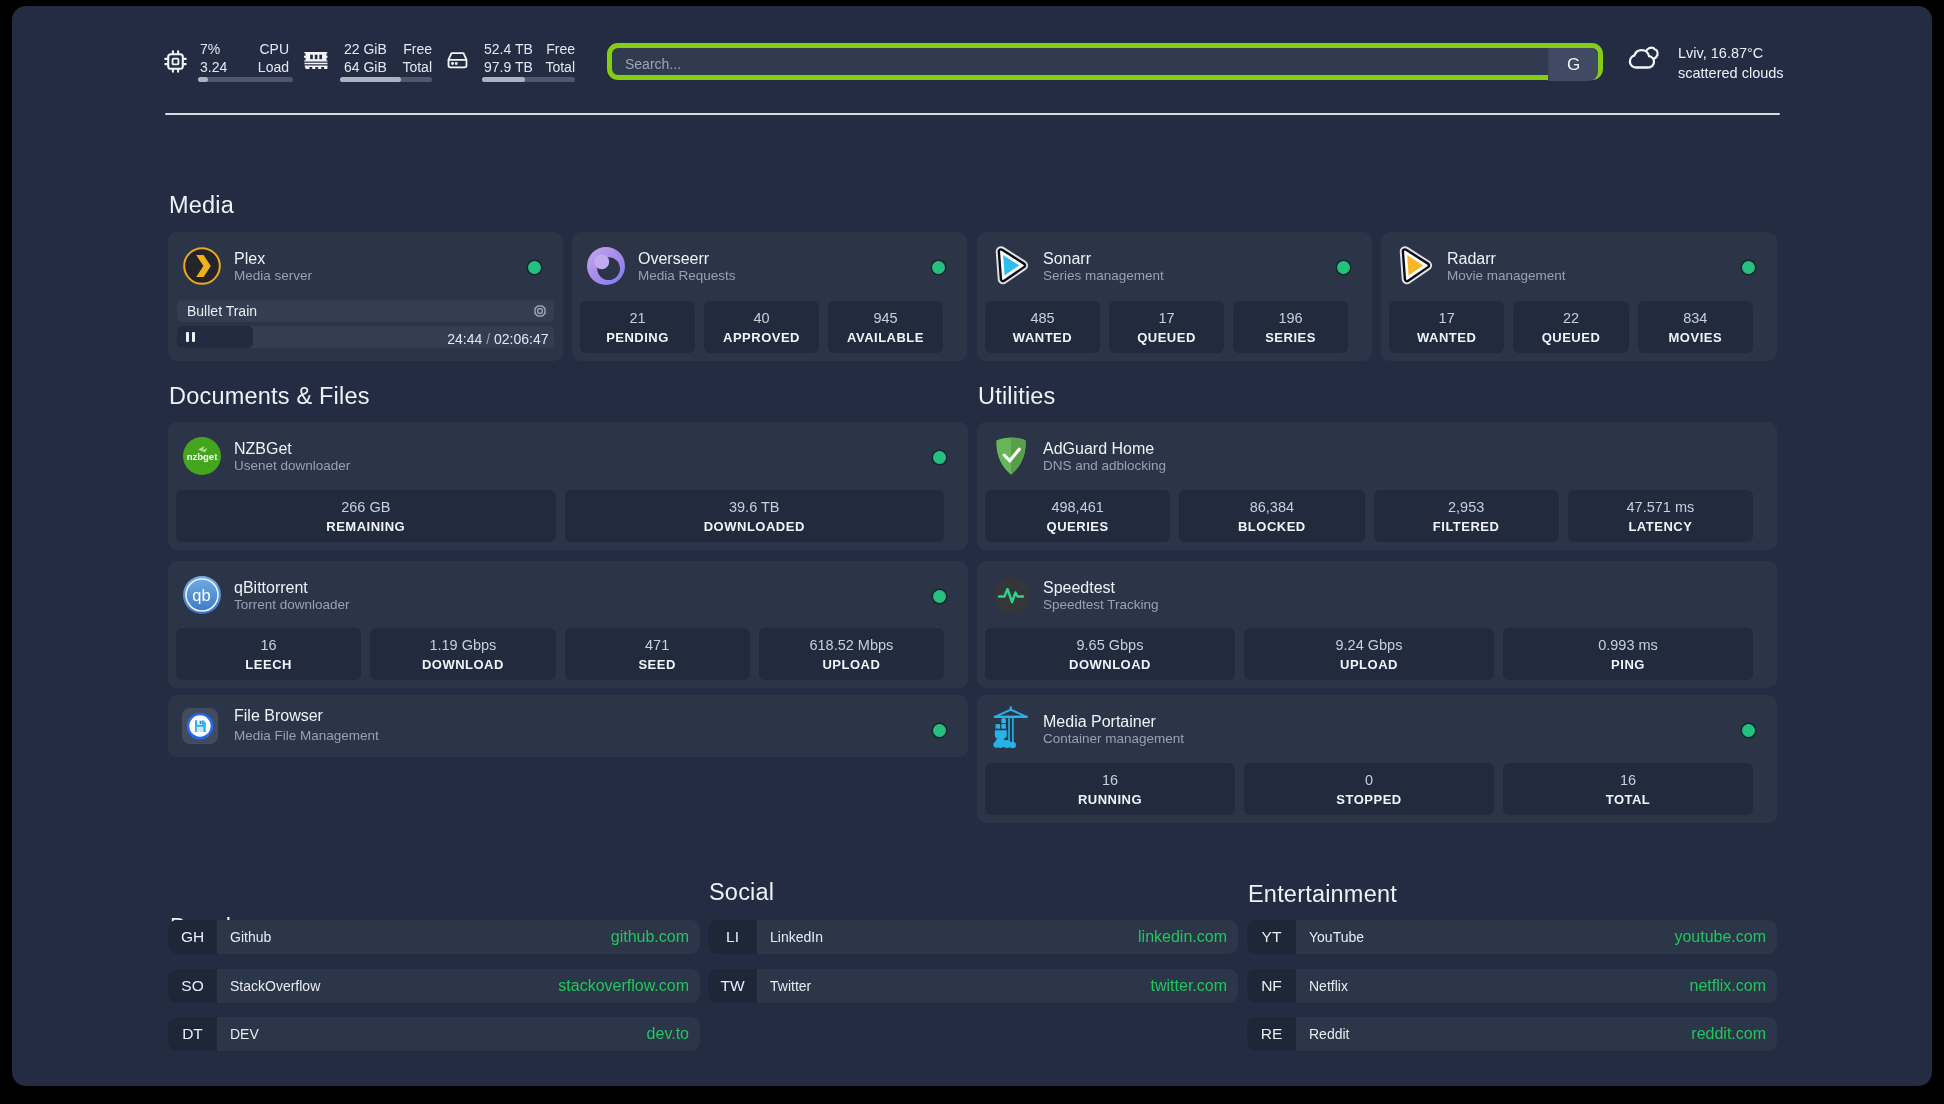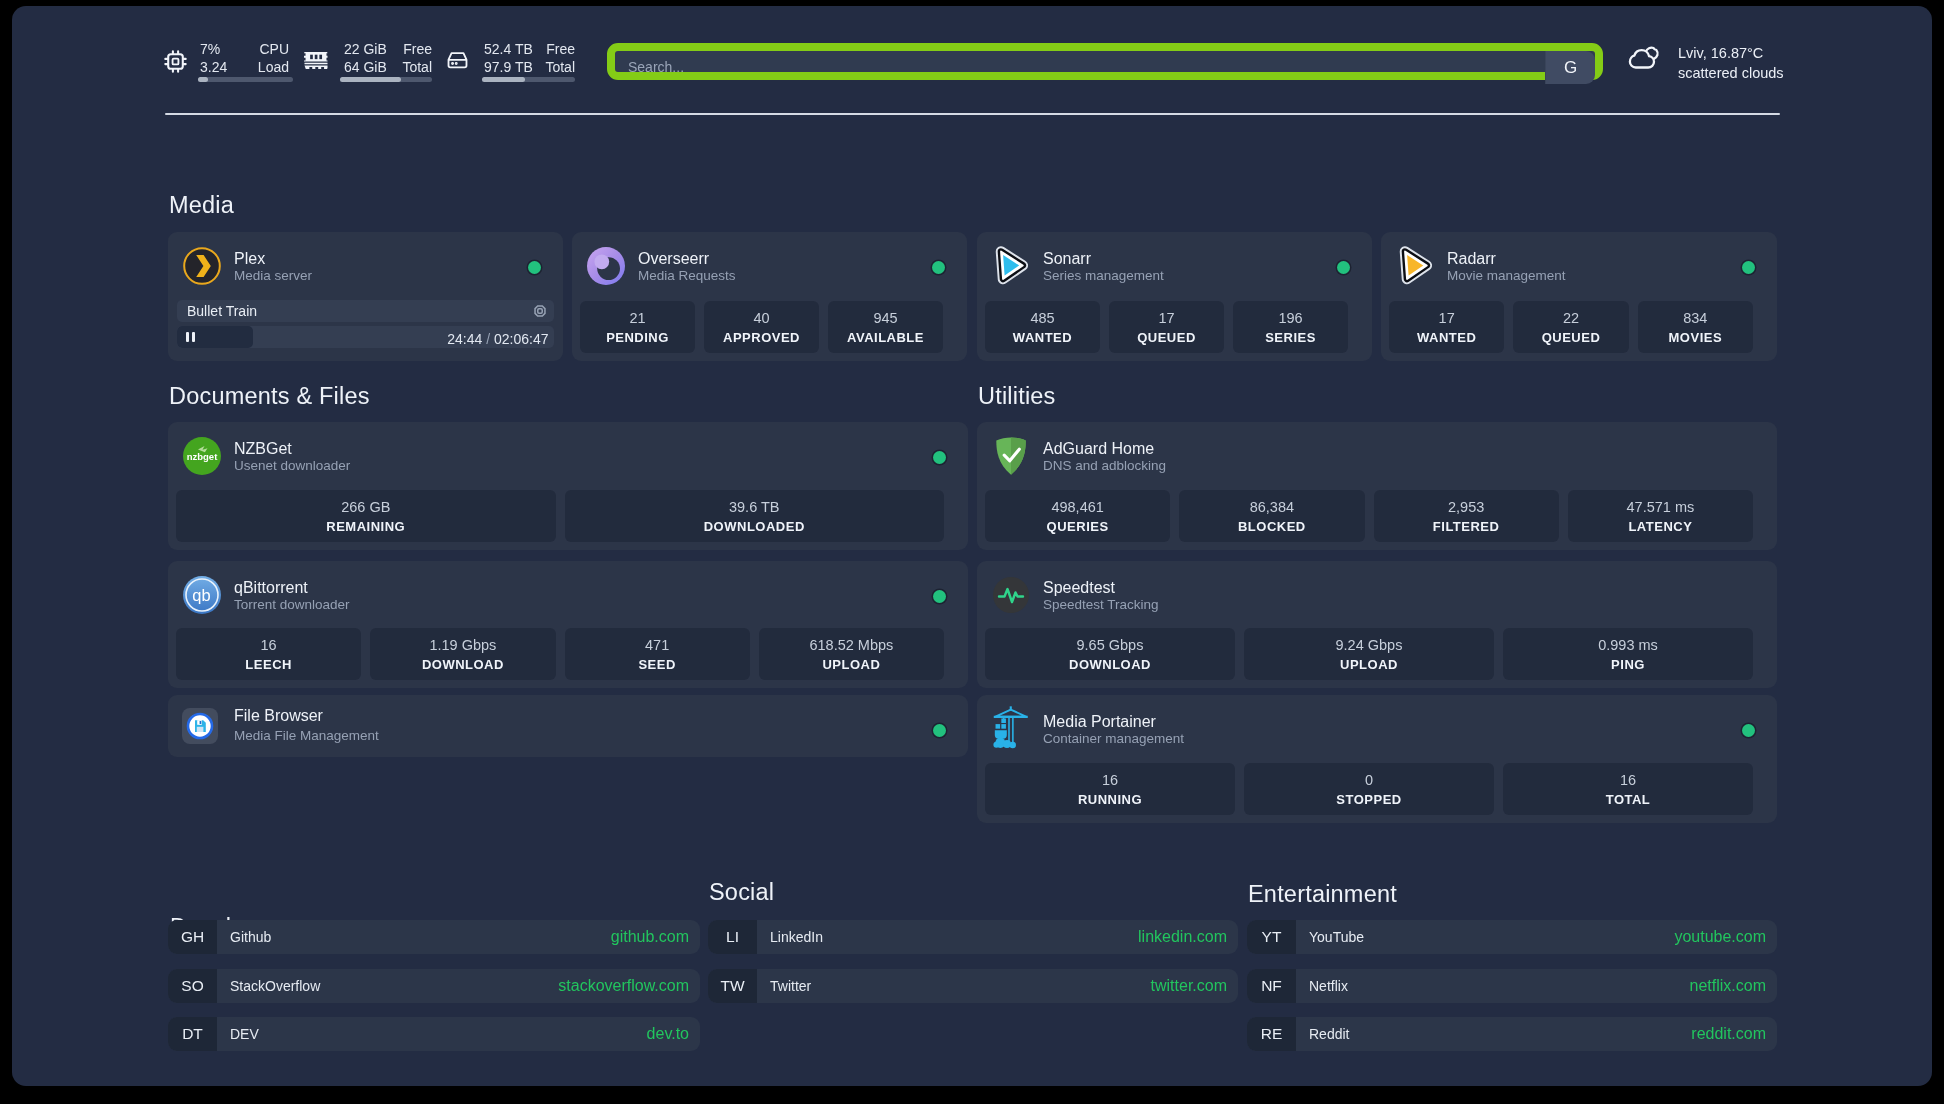--- a/index.html
+++ b/index.html
@@ -78,21 +78,21 @@
         <div>97.9 TB</div>
       </div>
     <div class="res" style="left:472px; width:91px; text-align:right;">
         <div>Free</div>
         <div>Total</div>
       </div>
     <div class="abs" style="left:470px; top:71px; width:93px; height:5px; border-radius:3px; background:#4e586e;">
       <div style="position:absolute; left:0; top:0; width:46%; height:5px; border-radius:3px; background:#aab3c0;"></div>
     </div>
 
-    <div class="abs" style="left:595px; top:36.5px; width:996px; height:37px; background:#303b50; border:8px solid #84cc16; border-radius:11px;">
+    <div class="abs" style="left:595px; top:36.5px; width:996px; height:37px; background:#303b50; border:5px solid #84cc16; border-radius:11px;">
       <div style="position:absolute; left:13px; top:0; line-height:33px; font-size:14px; color:#9aa5b8;">Search...</div>
       <div style="position:absolute; right:0; top:0; width:50px; height:33px; background:#404b63; border-left:1px solid #39445a; border-radius:0 9px 9px 0; text-align:center; line-height:33px; font-size:17px; font-weight:500; color:#f2f5fa;">G</div>
     </div>
 
     <svg class="abs" style="left:1614px; top:38px" width="34" height="29" viewBox="0 0 34 29" fill="none" stroke="#f2f5fa" stroke-width="2.3" stroke-linecap="round" stroke-linejoin="round">
       <path d="M19.9 7.6 A6 6 0 0 1 27.6 4 A2.7 2.7 0 0 0 30.3 5.9 A6 6 0 0 1 31.4 11.2 A6.2 6.2 0 0 1 27.9 14.9"></path>
       <path d="M8.3 11.6c1-3.3 3.9-5.5 7.3-5.5 3.7 0 6.8 2.6 7.5 6.1 2.7.4 4.9 2.8 4.9 5.6 0 3.1-2.6 5.7-5.8 5.7H9.7c-3.2 0-5.8-2.6-5.8-5.8 0-3.1 2.2-5.6 4.4-6.1z" fill="#232c43"></path>
     </svg>
     <div class="abs" style="left:1666px; top:38px; font-size:14.5px; line-height:19.5px; color:#ebeff6; white-space:nowrap;">Lviv, 16.87°C<br>scattered clouds</div>
     <div class="abs" style="left:153px; top:107px; width:1615px; height:2px; background:rgba(228,233,242,0.92); border-radius:1px;"></div>

